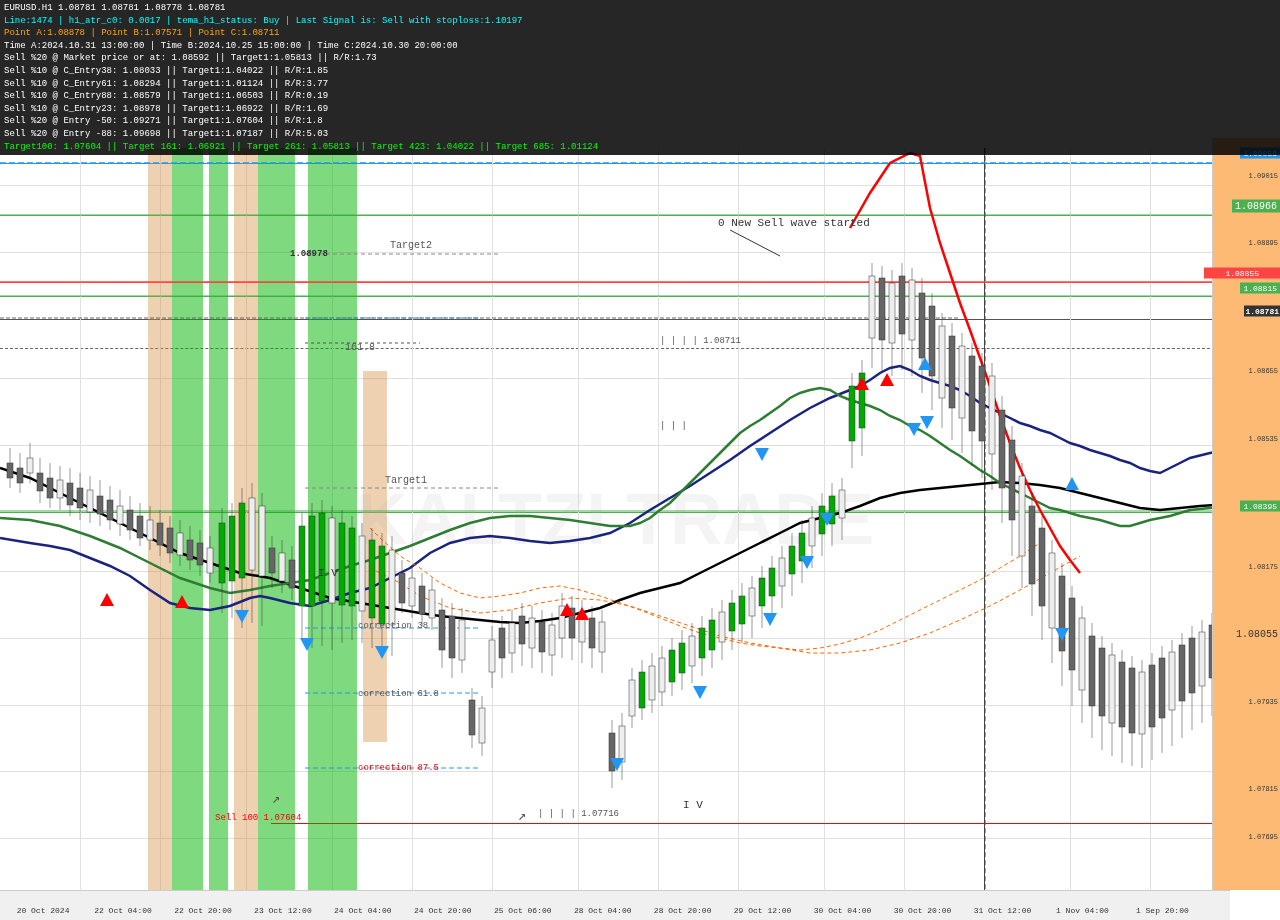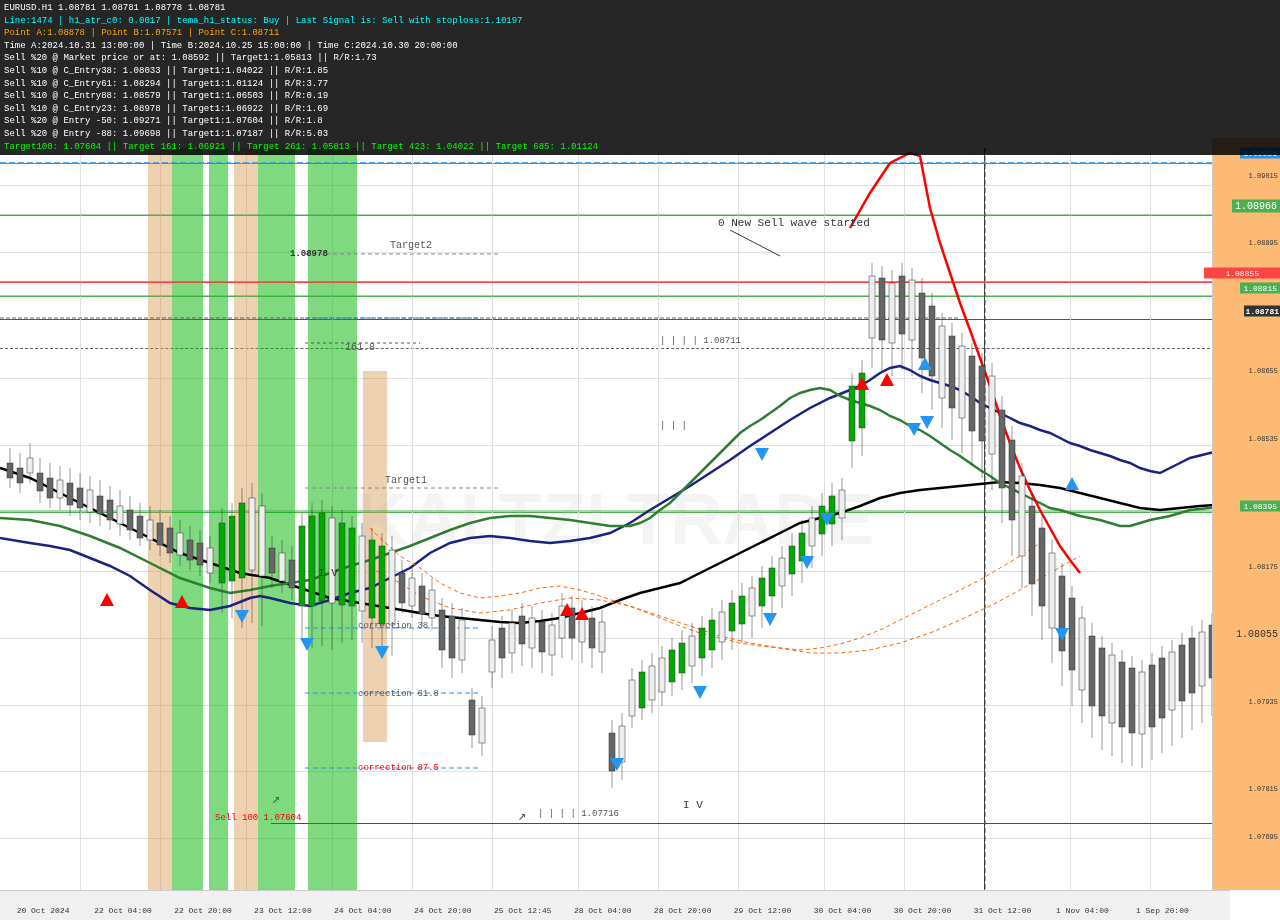--- a/index.html
+++ b/index.html
@@ -654,21 +654,21 @@
     <div style="position:absolute;top:93%;right:2px;transform:translateY(-50%);font-size:7px;color:#333;font-family:Courier New;text-align:center;">1.07695</div>
   </div>
 
   <div id="time-axis">
     <span class="time-label" style="left:3.5%;">20 Oct 2024</span>
     <span class="time-label" style="left:10%;">22 Oct 04:00</span>
     <span class="time-label" style="left:16.5%;">22 Oct 20:00</span>
     <span class="time-label" style="left:23%;">23 Oct 12:00</span>
     <span class="time-label" style="left:29.5%;">24 Oct 04:00</span>
     <span class="time-label" style="left:36%;">24 Oct 20:00</span>
-    <span class="time-label" style="left:42.5%;">25 Oct 12:45</span>
+    <span class="time-label" style="left:42.5%;">25 Oct 06:00</span>
     <span class="time-label" style="left:49%;">28 Oct 04:00</span>
     <span class="time-label" style="left:55.5%;">28 Oct 20:00</span>
     <span class="time-label" style="left:62%;">29 Oct 12:00</span>
     <span class="time-label" style="left:68.5%;">30 Oct 04:00</span>
     <span class="time-label" style="left:75%;">30 Oct 20:00</span>
     <span class="time-label" style="left:81.5%;">31 Oct 12:00</span>
     <span class="time-label" style="left:88%;">1 Nov 04:00</span>
     <span class="time-label" style="left:94.5%;">1 Sep 20:00</span>
   </div>
 

